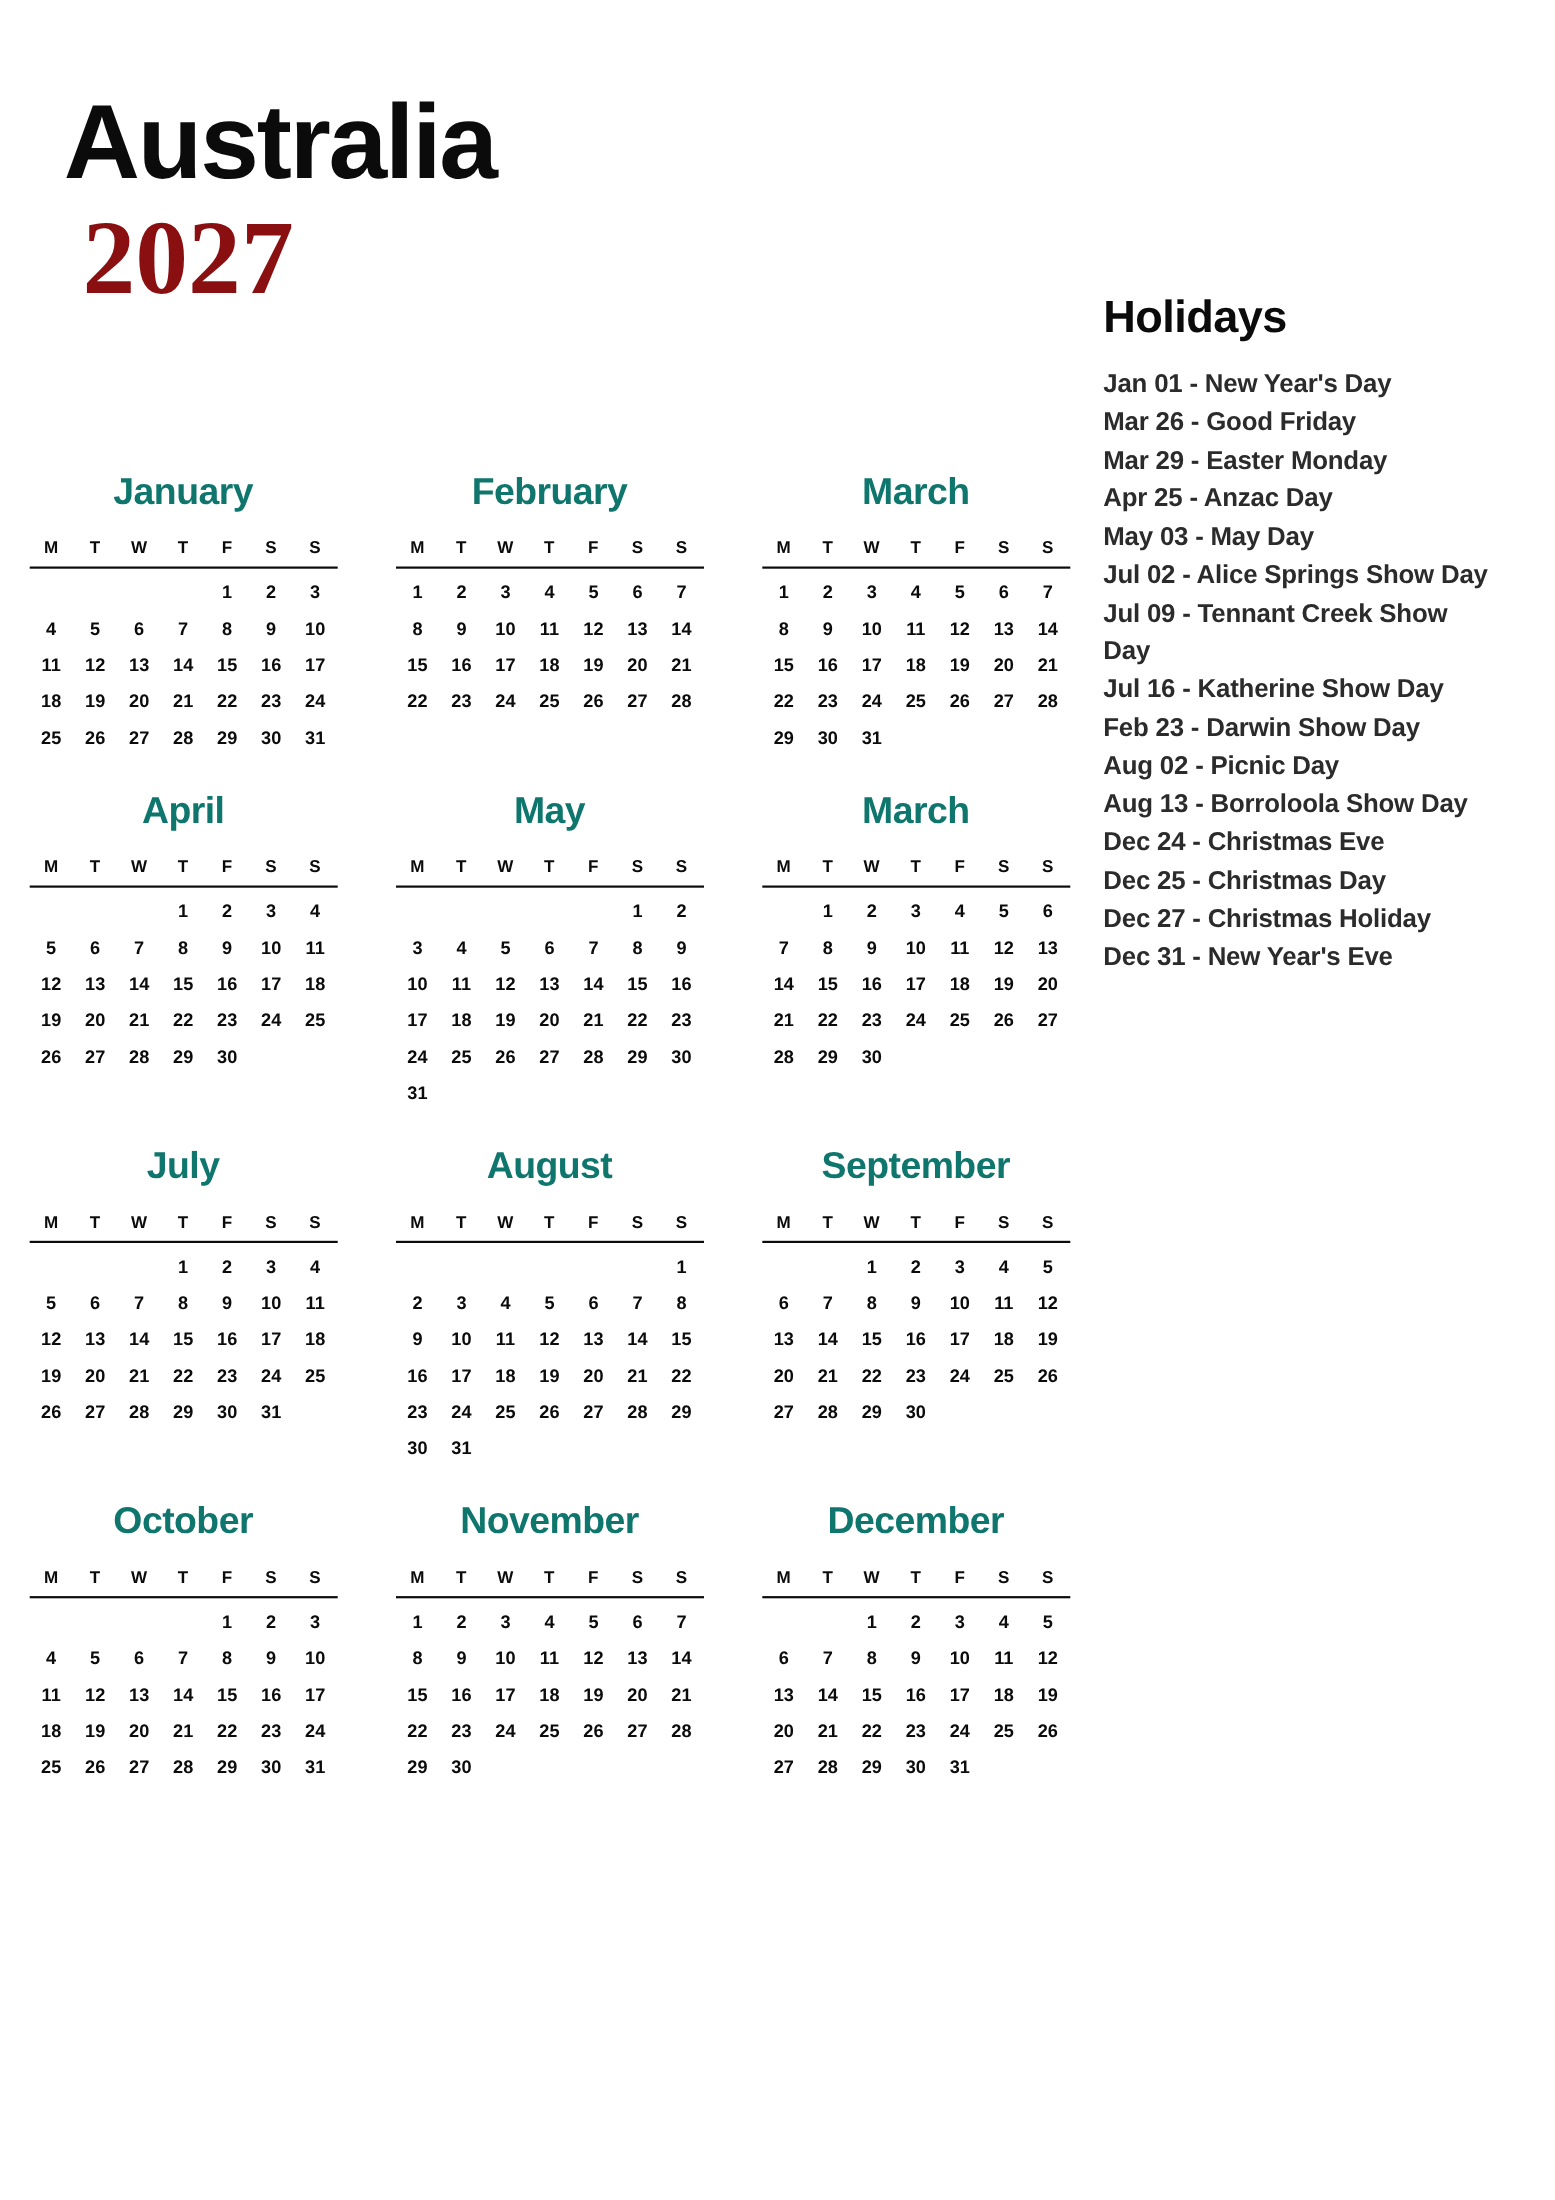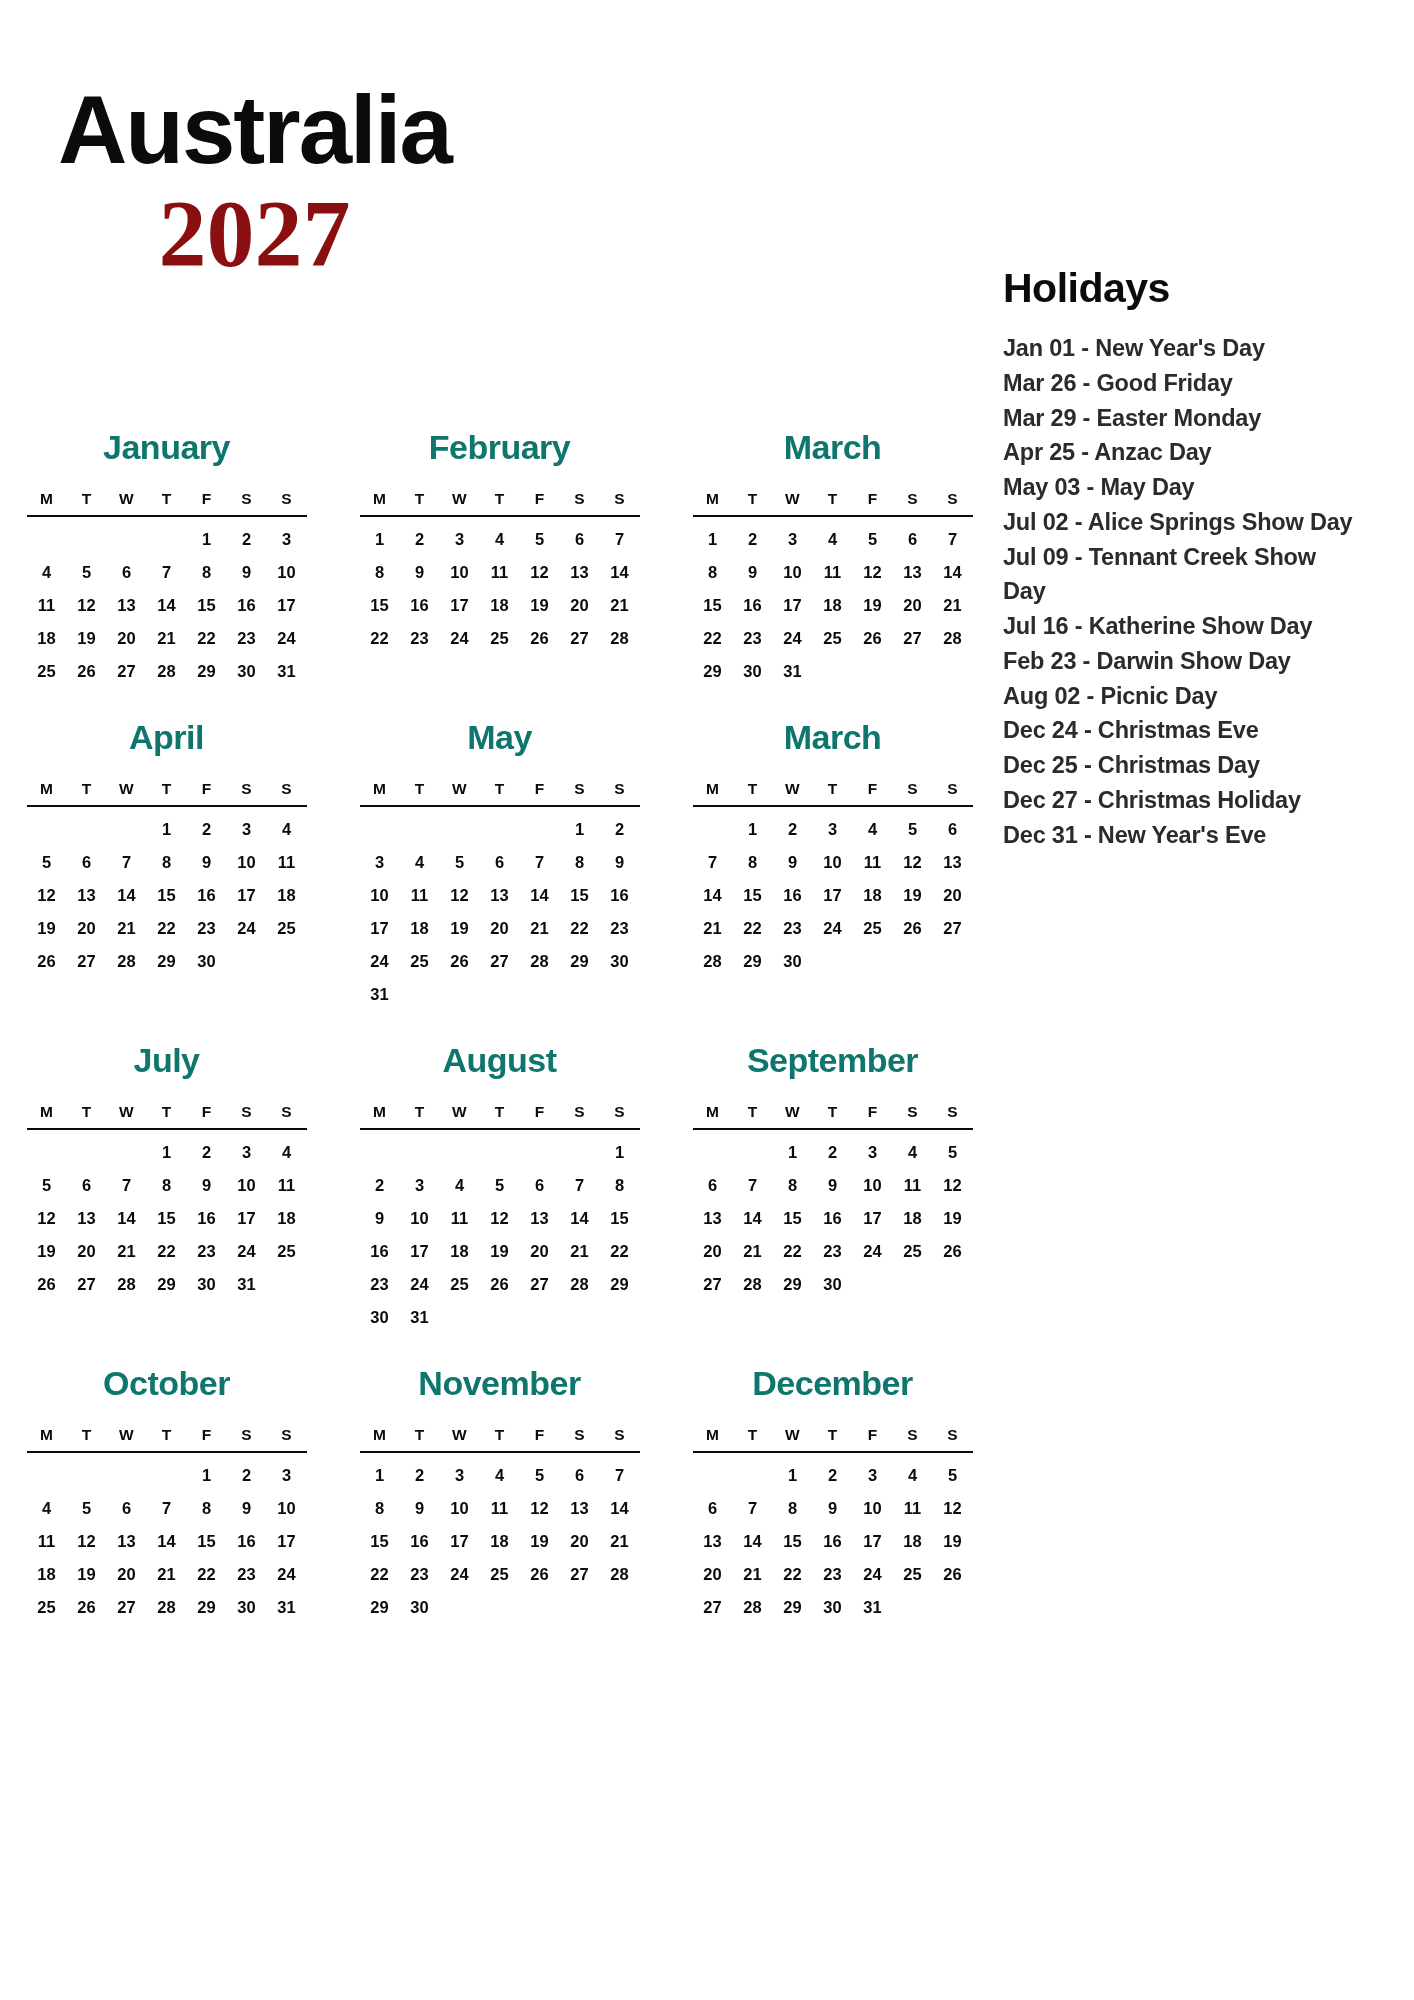--- a/index.html
+++ b/index.html
@@ -42,21 +42,20 @@
   }
   .title-year {
     font-family: "Liberation Serif", serif;
     font-size: 96px;
     font-weight: bold;
     line-height: 1.0;
     color: #8a0f11;
     margin: 17px;
     margin-top: 8px;
     letter-spacing: 0px;
-    text-align: center;
   }
 
   
   .months-area {
     position: absolute;
     left: 0px;
     top: 430px;
     width: 1000px;
   }
   .month-row {
@@ -757,20 +756,21 @@
         <li class="holiday-item">Jan 01 - New Year's Day</li>
         <li class="holiday-item">Mar 26 - Good Friday</li>
         <li class="holiday-item">Mar 29 - Easter Monday</li>
         <li class="holiday-item">Apr 25 - Anzac Day</li>
         <li class="holiday-item">May 03 - May Day</li>
         <li class="holiday-item">Jul 02 - Alice Springs Show Day</li>
         <li class="holiday-item">Jul 09 - Tennant Creek Show Day</li>
         <li class="holiday-item">Jul 16 - Katherine Show Day</li>
         <li class="holiday-item">Feb 23 - Darwin Show Day</li>
         <li class="holiday-item">Aug 02 - Picnic Day</li>
+        <li class="holiday-item">Aug 13 - Borroloola Show Day</li>
         <li class="holiday-item">Dec 24 - Christmas Eve</li>
         <li class="holiday-item">Dec 25 - Christmas Day</li>
         <li class="holiday-item">Dec 27 - Christmas Holiday</li>
         <li class="holiday-item">Dec 31 - New Year's Eve</li>
       </ul>
   </div>
 
 </div>
 
 </body></html>

